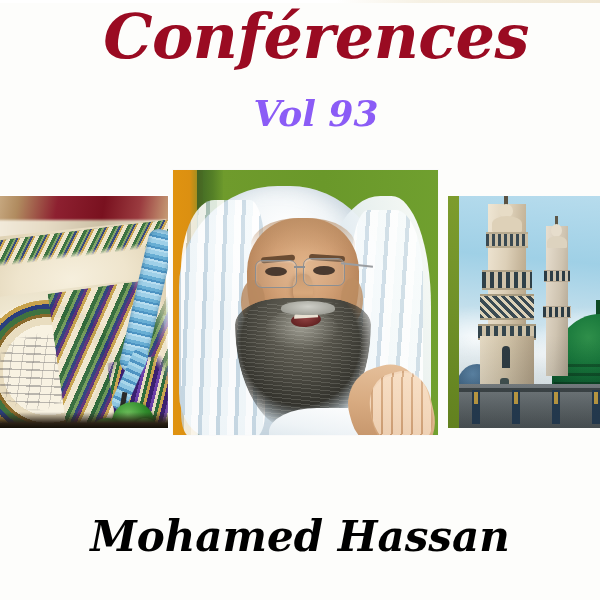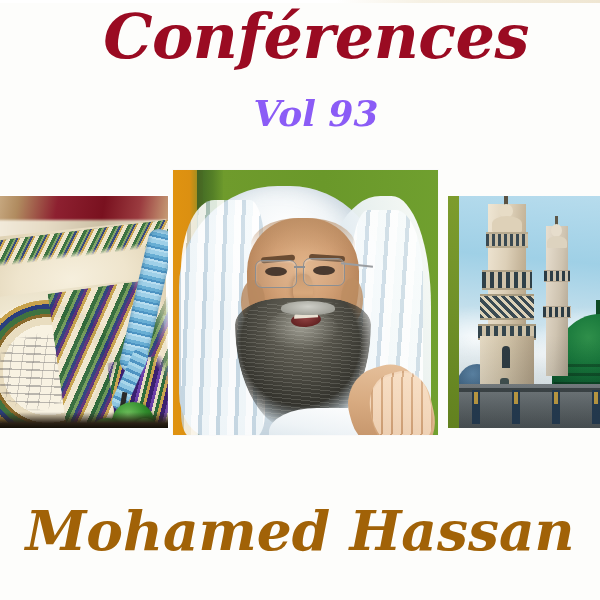--- a/index.html
+++ b/index.html
@@ -68,23 +68,23 @@
   }
   #artist-name {
     position: absolute;
     left: 0;
     bottom: 42px;
     width: 600px;
     text-align: center;
     font-family: "DejaVu Serif", "Liberation Serif", serif;
     font-weight: bold;
     font-style: italic;
-    font-size: 55px;
+    font-size: 42px;
     line-height: 1;
-    color: #a16207;
+    color: #000000;
     z-index: 40;
     white-space: nowrap;
   }
 
   
   .photo {
     position: absolute;
     overflow: hidden;
     background: #ffffff;
   }

